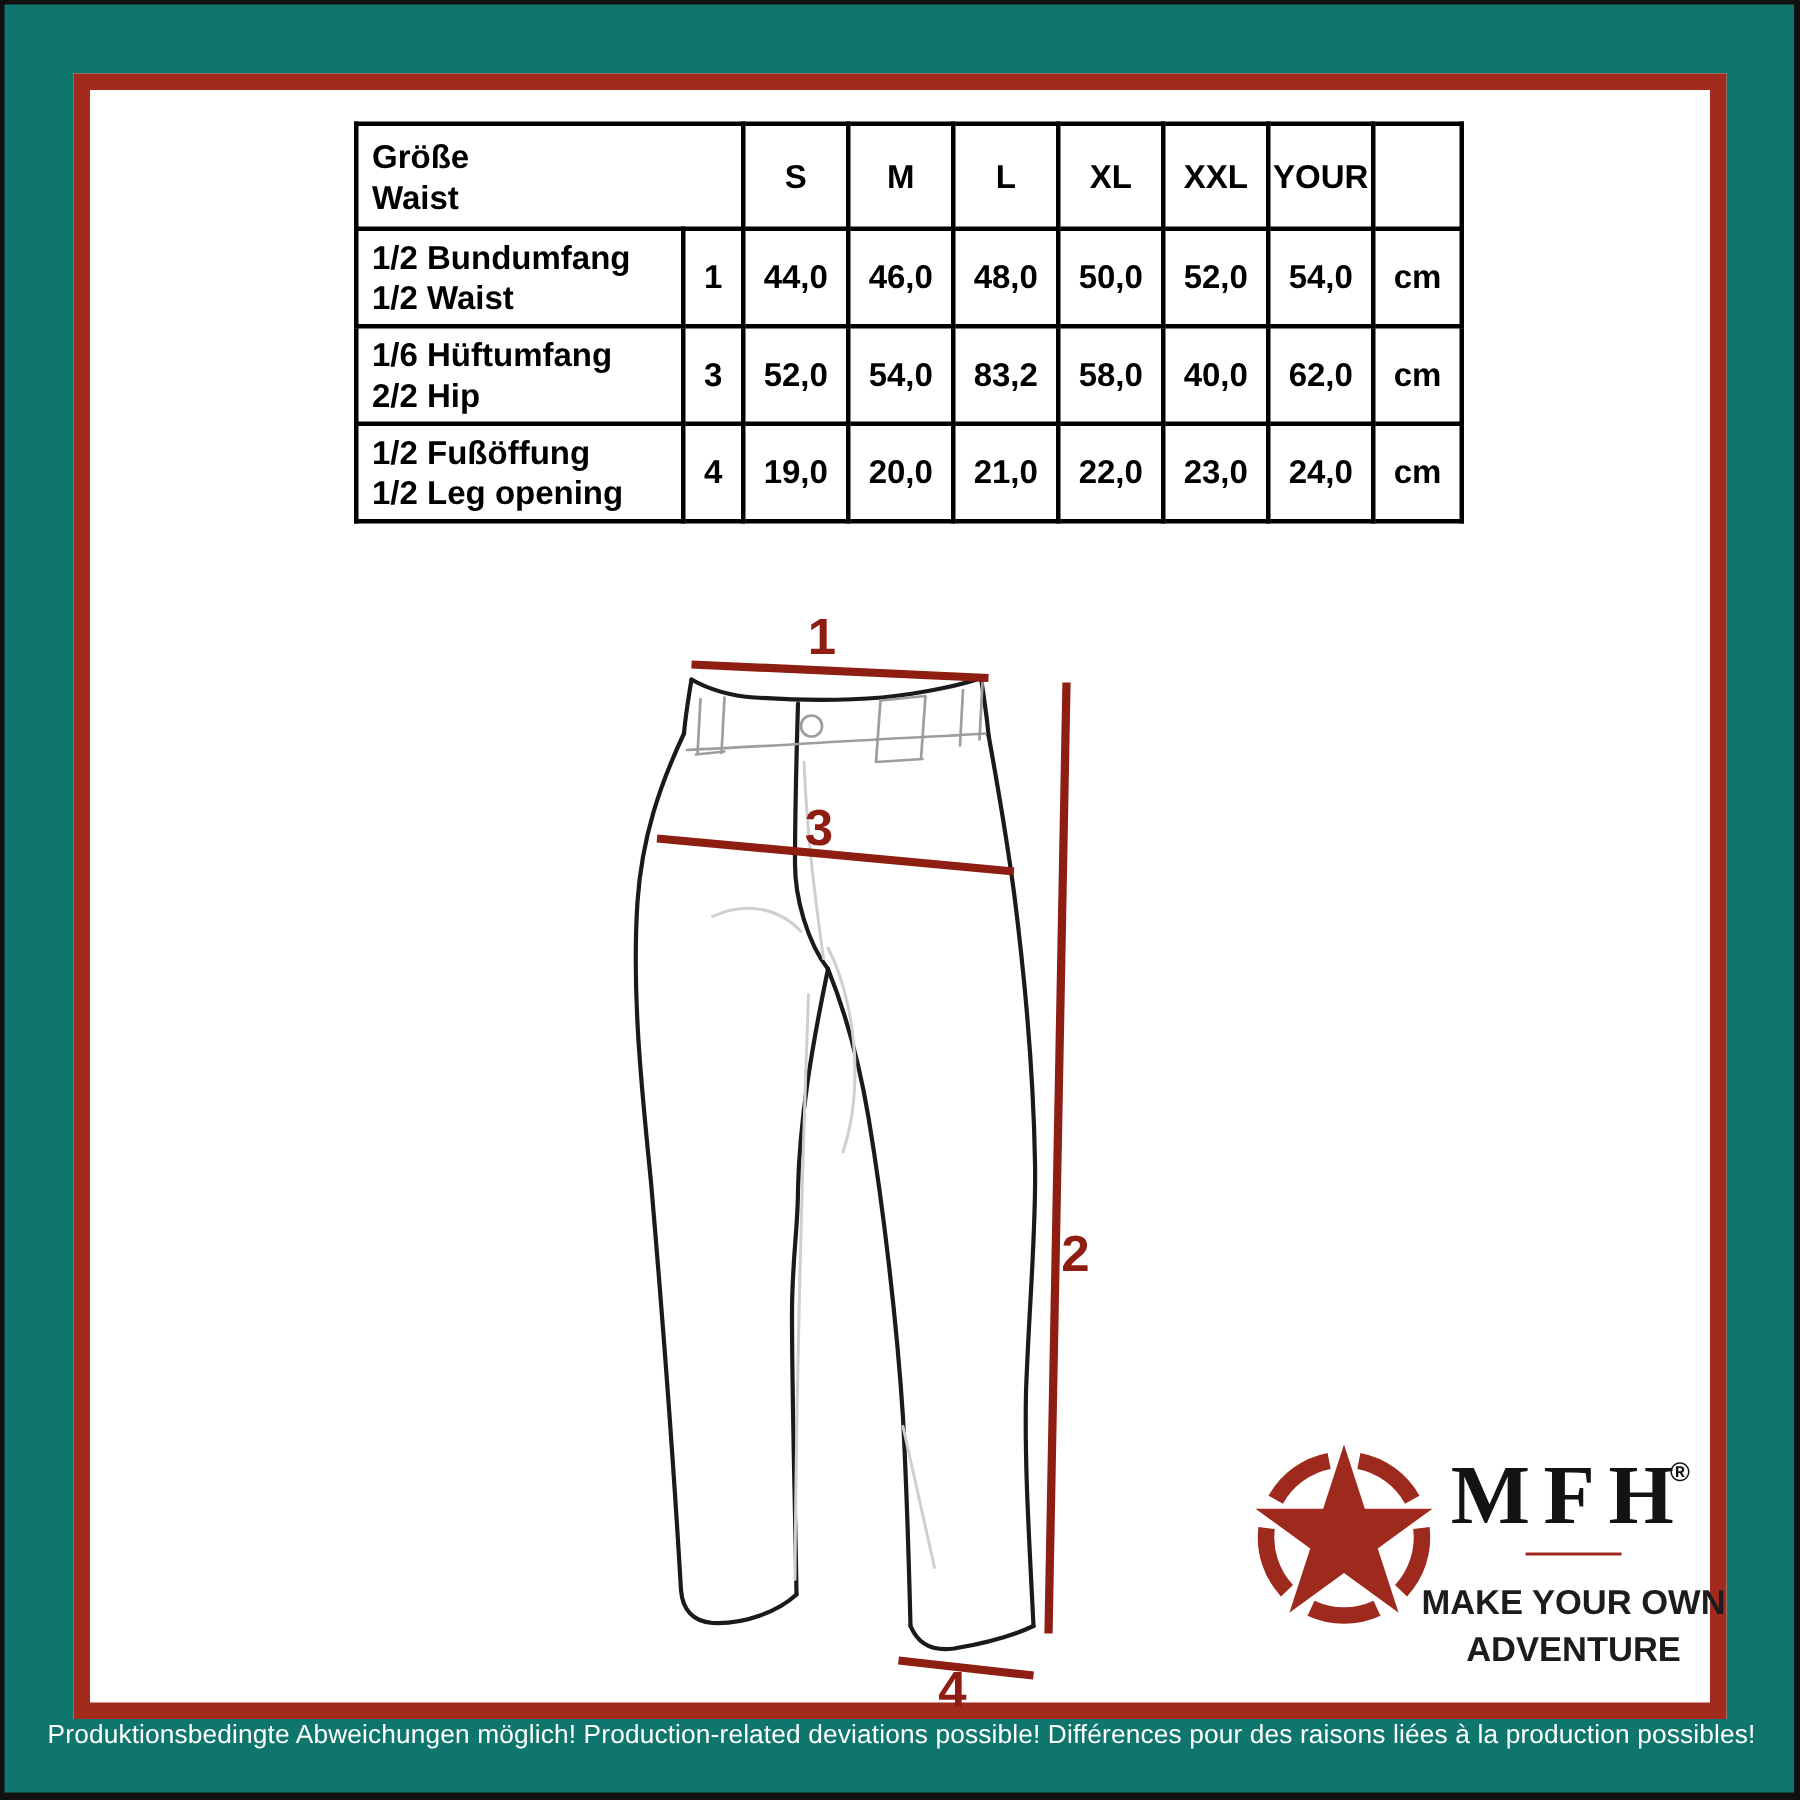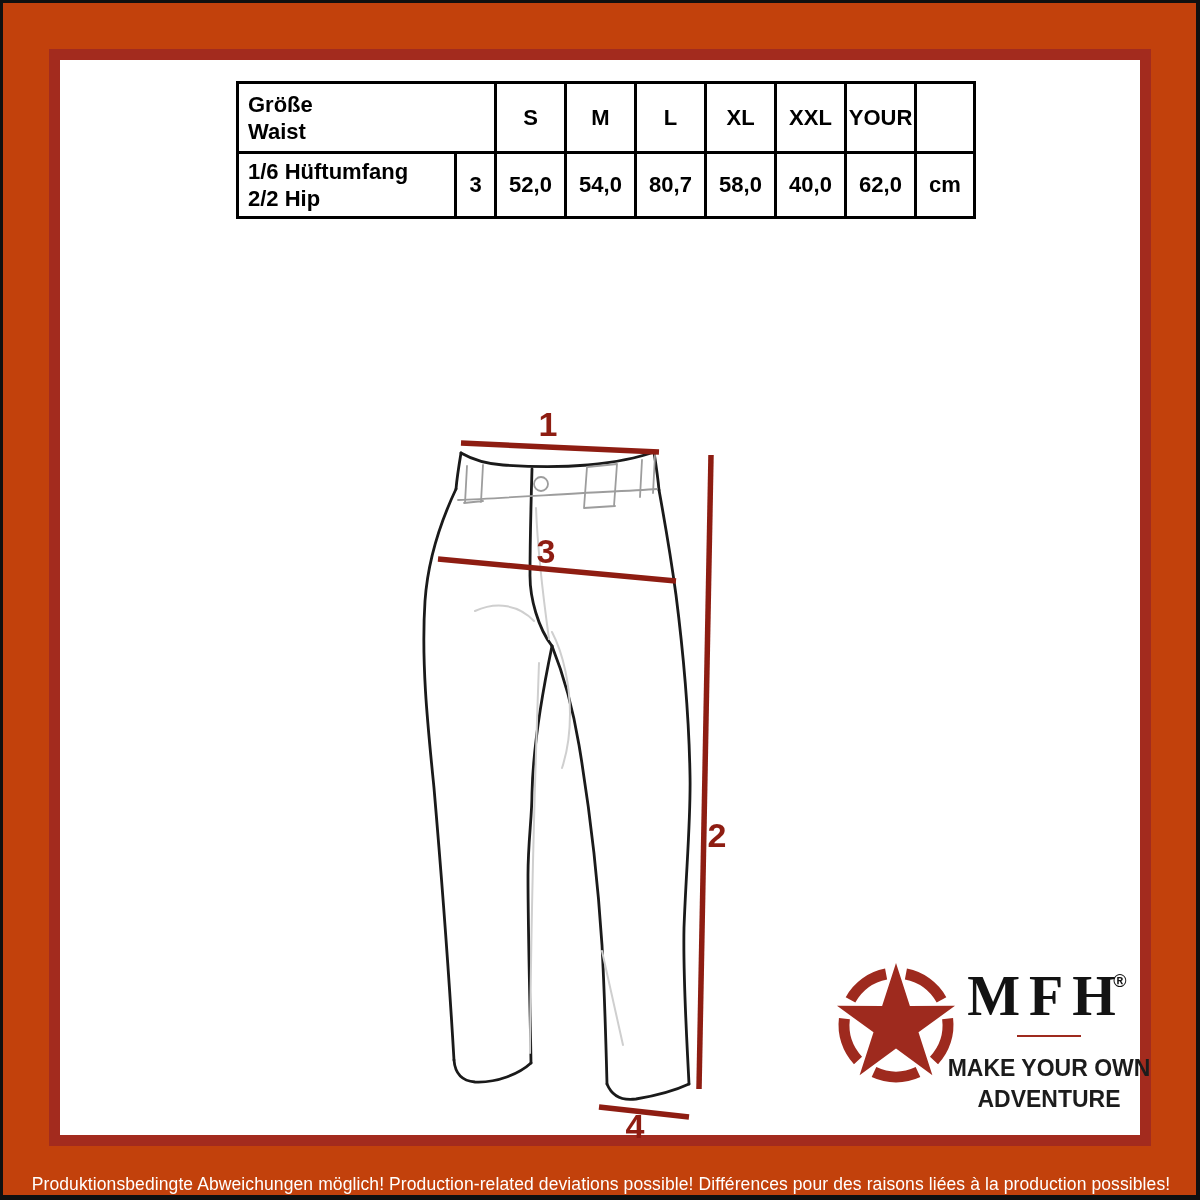--- a/index.html
+++ b/index.html
@@ -1,20 +1,20 @@
 <!DOCTYPE html>
 <html><head>
 <meta charset="utf-8">
 <style>
   html,body{margin:0;padding:0;background:#888;}
   .canvas{
     position:relative;
     width:1200px;height:1200px;
     box-sizing:border-box;
-    background:#c2410c;
+    background:#0f766e;
     border:solid #101010;
     border-width:3px 4px 5px 3px;
     overflow:hidden;
     font-family:"Liberation Sans",sans-serif;
   }
   .content{
     position:absolute;left:46px;top:46px;
     width:1102px;height:1097px;
     box-sizing:border-box;
     background:#ffffff;
@@ -43,21 +43,21 @@
   table.size-table tr.hdr{height:70px;}
   table.size-table tr.row{height:64px;}
   td.lbl,th.lbl{
     text-align:left !important;
     padding:4px 6px 4px 9px !important;
     line-height:27px;
     font-size:22px;
   }
   .caption-band{
     position:absolute;left:0;top:1143px;width:1196px;height:49px;
-    display:flex;align-items:flex-end;justify-content:center;
+    display:flex;align-items:flex-start;justify-content:center;
   }
   .caption-band .caption{
     color:#ffffff;
     font-size:17.5px;
     font-weight:normal;
     letter-spacing:0.1px;
     white-space:nowrap;
   }
 </style>
 </head>
@@ -88,30 +88,58 @@
       <th>S</th>
       <th>M</th>
       <th>L</th>
       <th>XL</th>
       <th>XXL</th>
       <th>YOUR</th>
       <th></th>
     </tr>
     <tr class="row">
       <td class="lbl">
+        <div>1/2 Bundumfang</div>
+        <div>1/2 Waist</div>
+      </td>
+      <td>1</td>
+      <td>44,0</td>
+      <td>46,0</td>
+      <td>48,0</td>
+      <td>50,0</td>
+      <td>52,0</td>
+      <td>54,0</td>
+      <td>cm</td>
+    </tr>
+    <tr class="row">
+      <td class="lbl">
         <div>1/6 Hüftumfang</div>
         <div>2/2 Hip</div>
       </td>
       <td>3</td>
       <td>52,0</td>
       <td>54,0</td>
-      <td>80,7</td>
+      <td>83,2</td>
       <td>58,0</td>
       <td>40,0</td>
       <td>62,0</td>
+      <td>cm</td>
+    </tr>
+    <tr class="row">
+      <td class="lbl">
+        <div>1/2 Fußöffung</div>
+        <div>1/2 Leg opening</div>
+      </td>
+      <td>4</td>
+      <td>19,0</td>
+      <td>20,0</td>
+      <td>21,0</td>
+      <td>22,0</td>
+      <td>23,0</td>
+      <td>24,0</td>
       <td>cm</td>
     </tr>
   </tbody>
     </table>
 
   <svg class="diagram-layer" viewBox="0 0 1200 1200">
 
     <g fill="none" stroke="#1a1a1a" stroke-width="2.8" stroke-linecap="round" stroke-linejoin="round">
       <path d="M458,450 C472,458 486,461 500,462 C530,464 560,464 585,462 C615,459 640,453 651,449"></path>
       <path d="M458,450 C456,462 454,474 453,486"></path>

